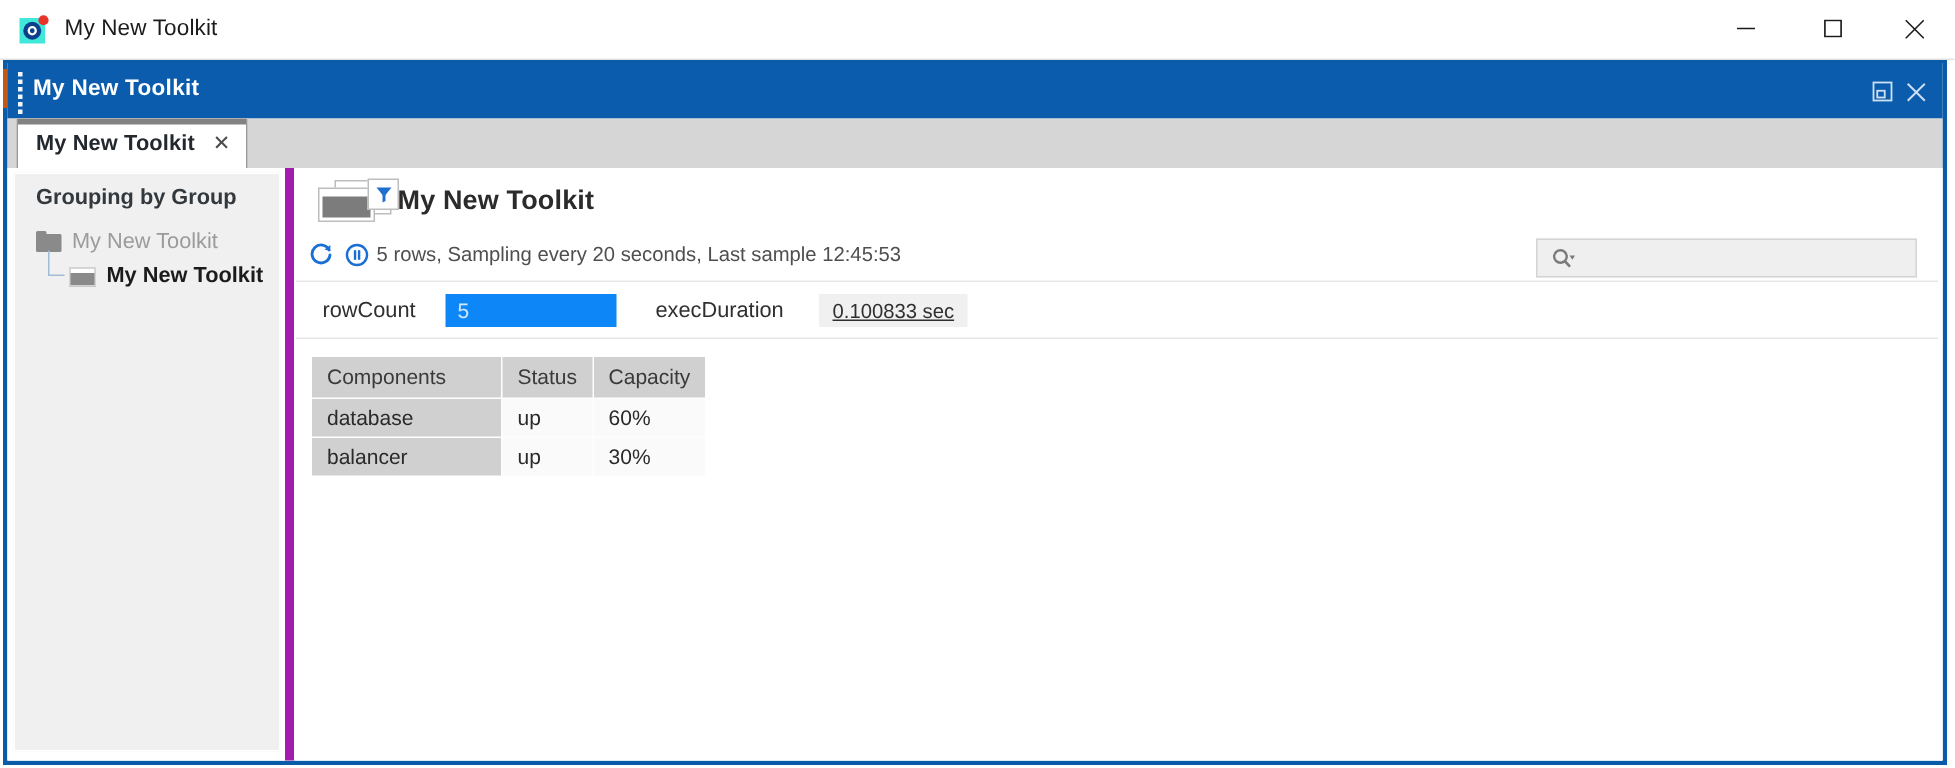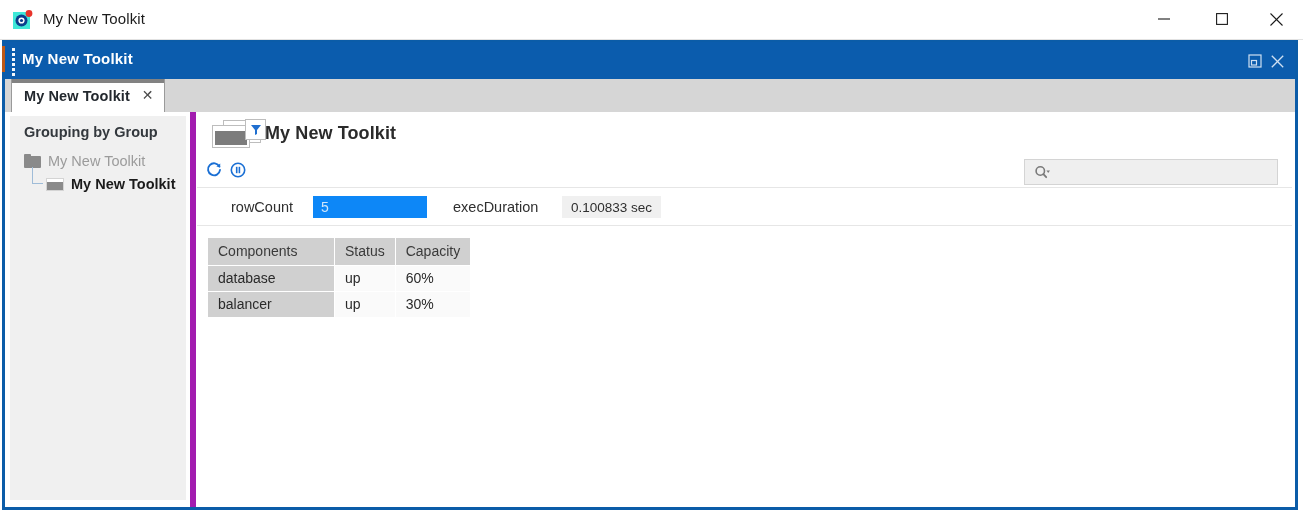--- a/index.html
+++ b/index.html
@@ -365,21 +365,21 @@
     position: absolute;
     left: 0; right: 0;
     height: 1px;
     background: #e6e6e6;
   }
   .rule-a { top: 75px; }
   .rule-b { top: 113px; }
 
   .kv-row {
     position: absolute;
-    left: 16px; right: 0;
+    left: 0; right: 0;
     top: 79px;
     height: 32px;
     display: flex;
     align-items: center;
   }
   .kv-label {
     font-size: 14.5px;
     color: #2f2f2f;
   }
   .kv-label-rowcount { position: absolute; left: 18px; }
@@ -401,20 +401,21 @@
     position: absolute;
     left: 349px;
     height: 22px;
     background: #f0f0f0;
     display: flex;
     align-items: center;
     padding: 0 9px;
     box-sizing: border-box;
     font-size: 13.5px;
     color: #2f2f2f;
+    text-decoration: underline;
   }
 
   
   .data-table {
     position: absolute;
     left: 10px;
     top: 125px;
     border-collapse: separate;
     border-spacing: 1px;
     background: #ffffff;
@@ -559,20 +560,21 @@
               <path d="M15.3 2.4 L15.1 6.3 L11.3 5.4 Z" fill="#1a6fd4"></path>
             </svg>
           </span>
           <span class="pause-icon">
             <svg width="18" height="18" viewBox="0 0 18 18">
               <circle cx="9" cy="9" r="6.7" fill="none" stroke="#1a6fd4" stroke-width="1.6"></circle>
               <rect x="6.9" y="5.8" width="1.6" height="6.4" fill="#1a6fd4"></rect>
               <rect x="9.6" y="5.8" width="1.6" height="6.4" fill="#1a6fd4"></rect>
             </svg>
           </span>
+          <span class="status-text">5 rows, Sampling every 20 seconds, Last sample 12:45:53</span>
 
           <div class="search-box">
             <svg width="17" height="15" viewBox="0 0 17 15">
               <circle cx="6.3" cy="6" r="4.2" fill="none" stroke="#7a7a7a" stroke-width="1.6"></circle>
               <line x1="9.4" y1="9.2" x2="12.2" y2="12.2" stroke="#7a7a7a" stroke-width="1.8" stroke-linecap="round"></line>
               <path d="M12.4 5.4 L16 5.4 L14.2 8.1 Z" fill="#7a7a7a"></path>
             </svg>
           </div>
         </div>
 

